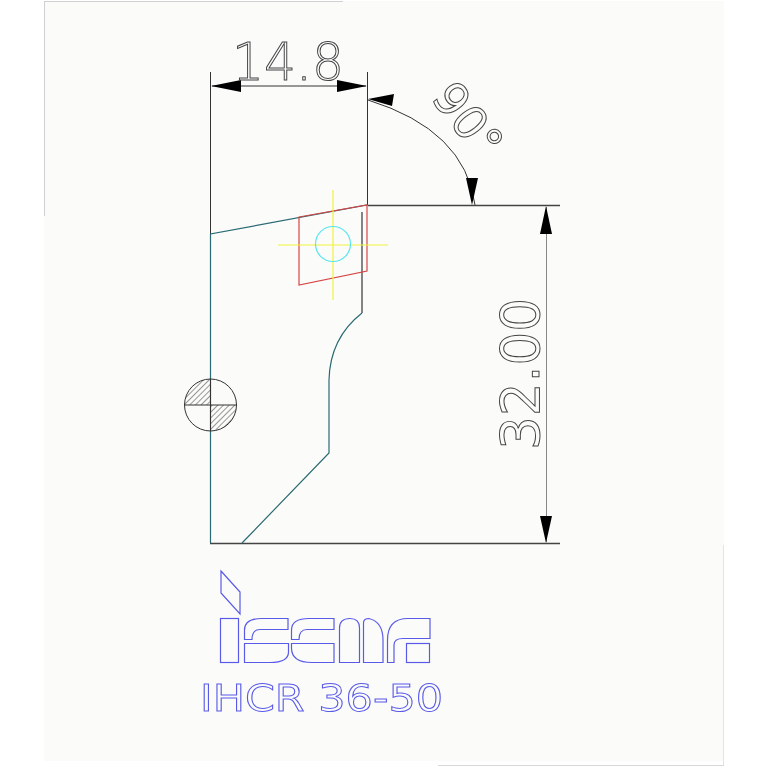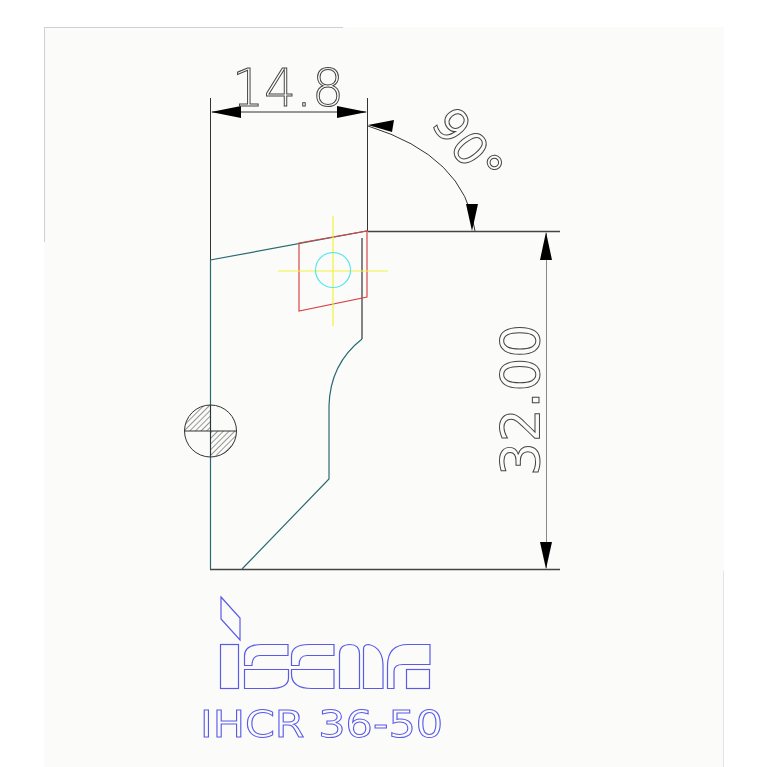--- a/index.html
+++ b/index.html
@@ -1,17 +1,17 @@
 <!DOCTYPE html>
 <html><head>
   <meta charset="utf-8">
   <style>
     html, body { margin: 0; padding: 0; background: #ffffff; }
     body { width: 767px; height: 767px; position: relative; overflow: hidden; font-family: "DejaVu Sans", sans-serif; }
-    .canvas { position: absolute; left: 0; top: 0; width: 767px; height: 726px; margin-top: 26px; }
+    .canvas { position: absolute; left: 0; top: 0; width: 767px; height: 726px; }
     svg text { font-family: "DejaVu Sans", sans-serif; }
   </style>
 </head>
 <body>
 
 <div class="canvas">
 <svg width="767" height="767" viewBox="0 0 767 767" xmlns="http://www.w3.org/2000/svg">
   <defs>
     <pattern id="hatch" patternUnits="userSpaceOnUse" width="4" height="4" patternTransform="rotate(45)">
       <line x1="0" y1="0" x2="0" y2="4" stroke="#333" stroke-width="1"></line>

